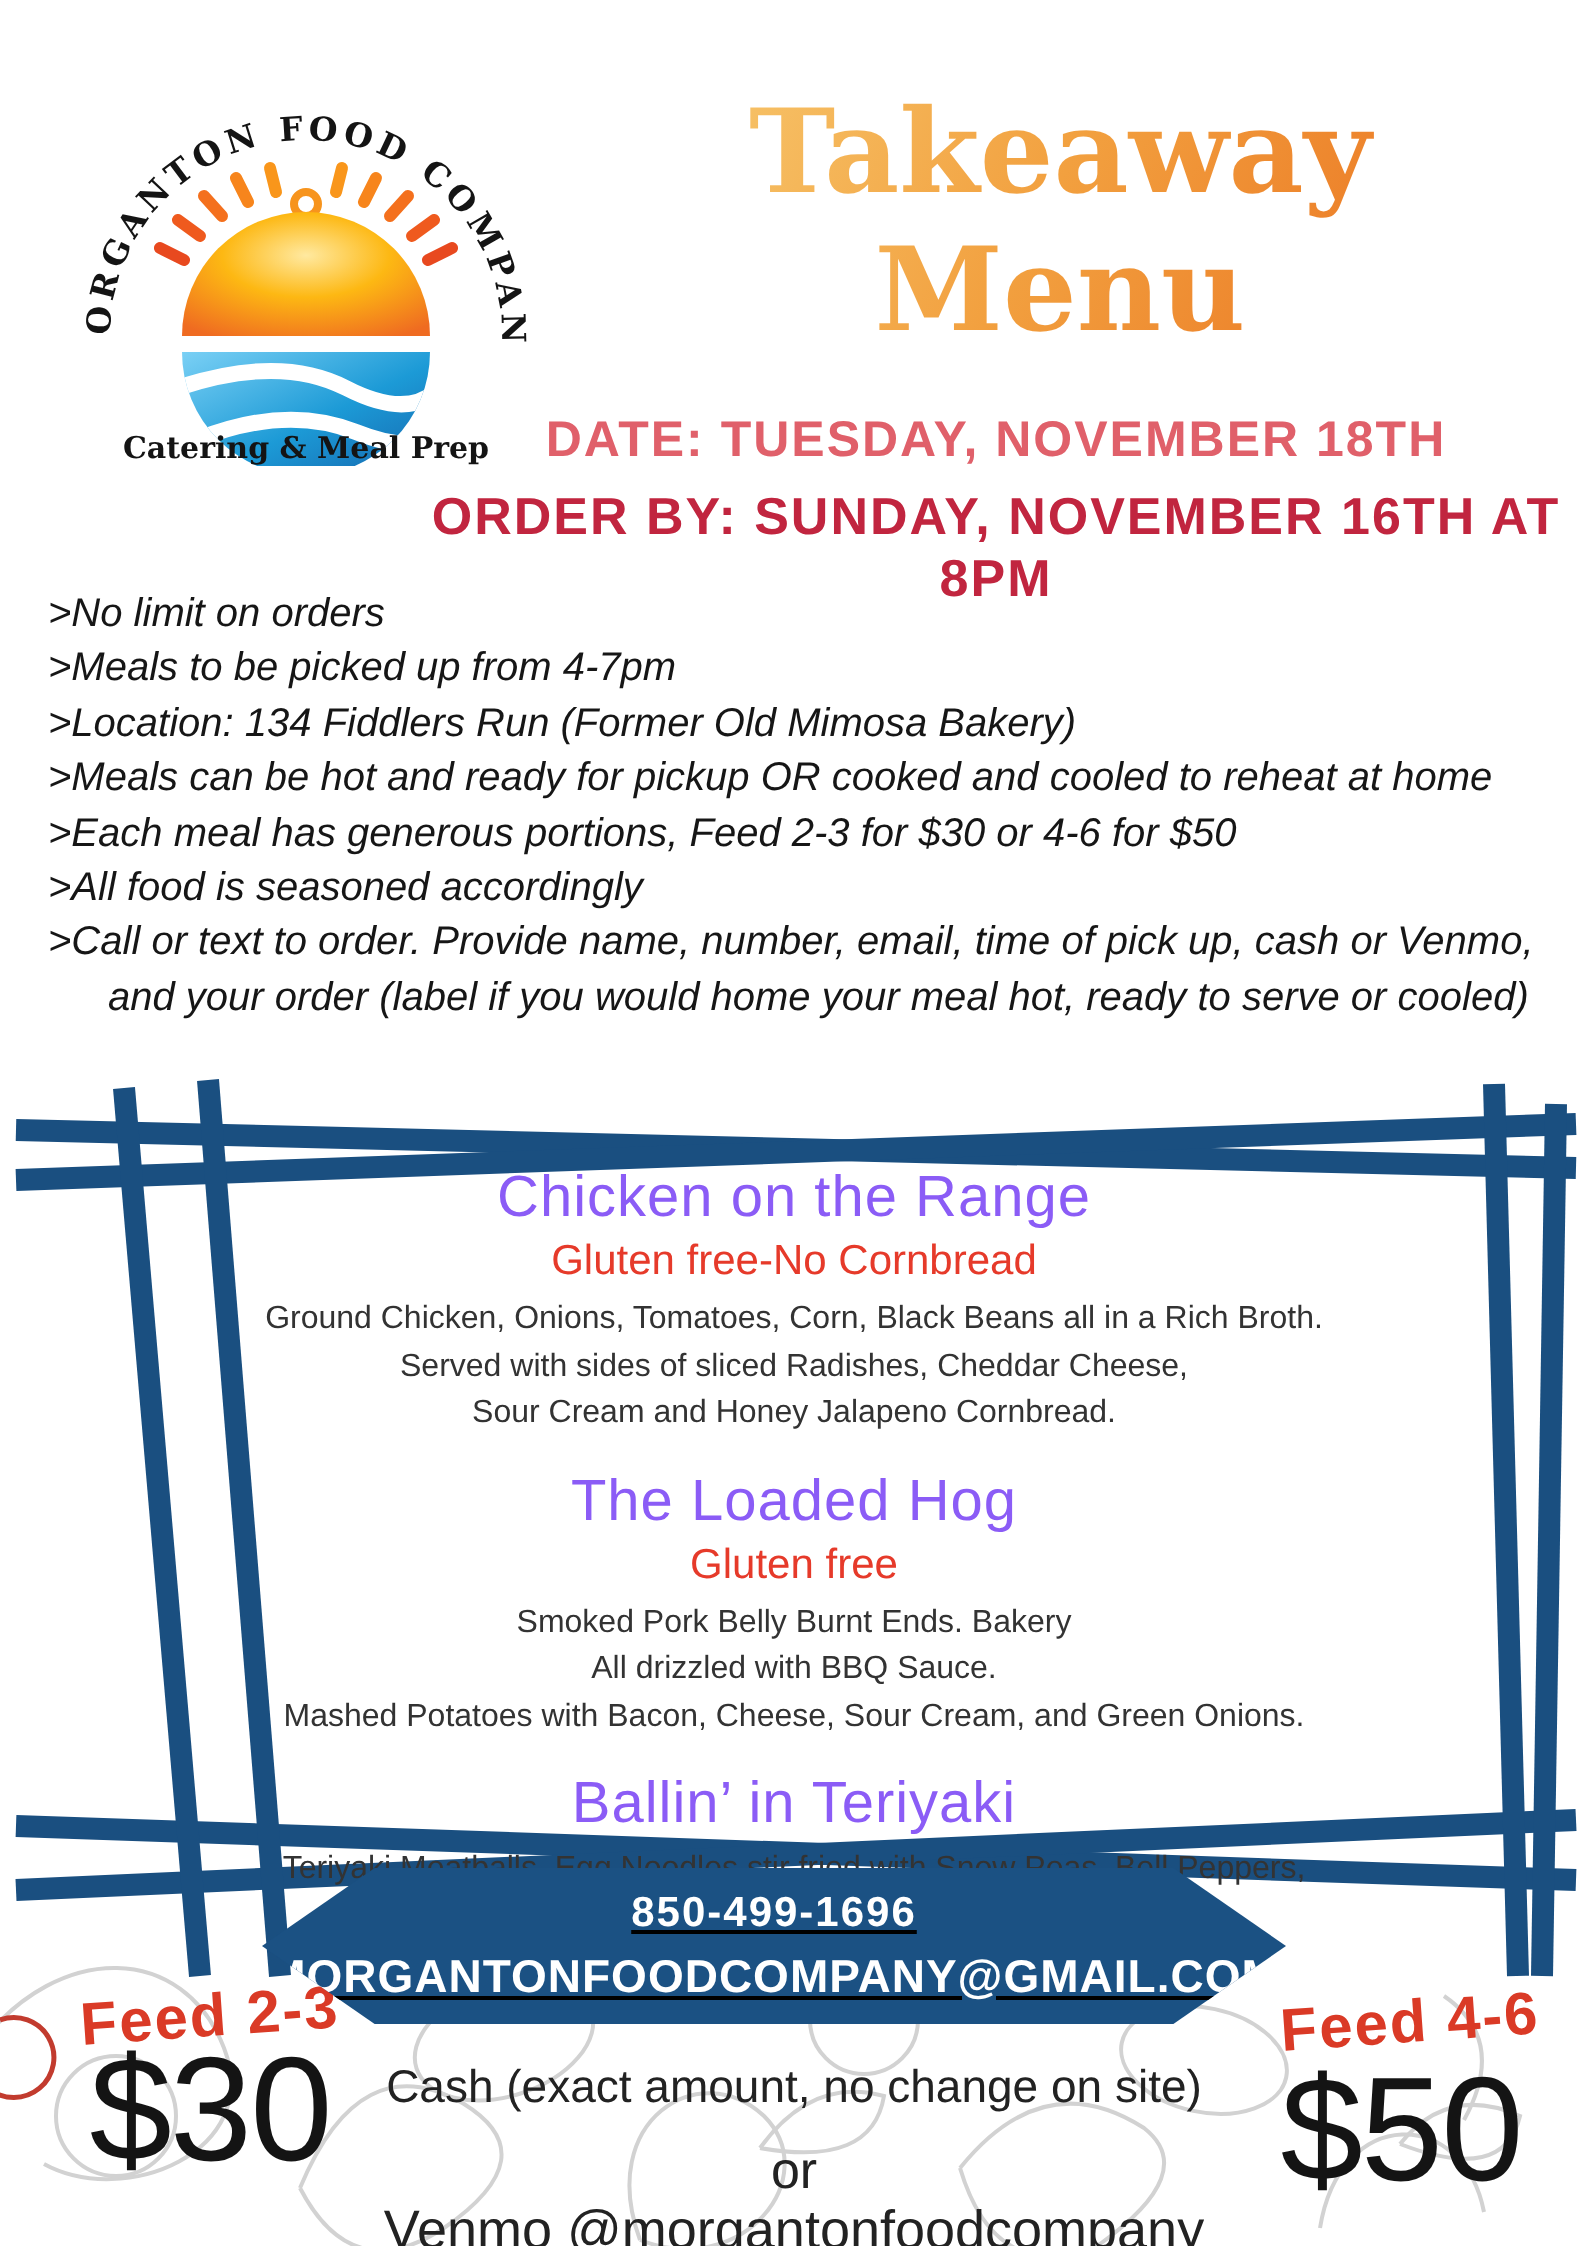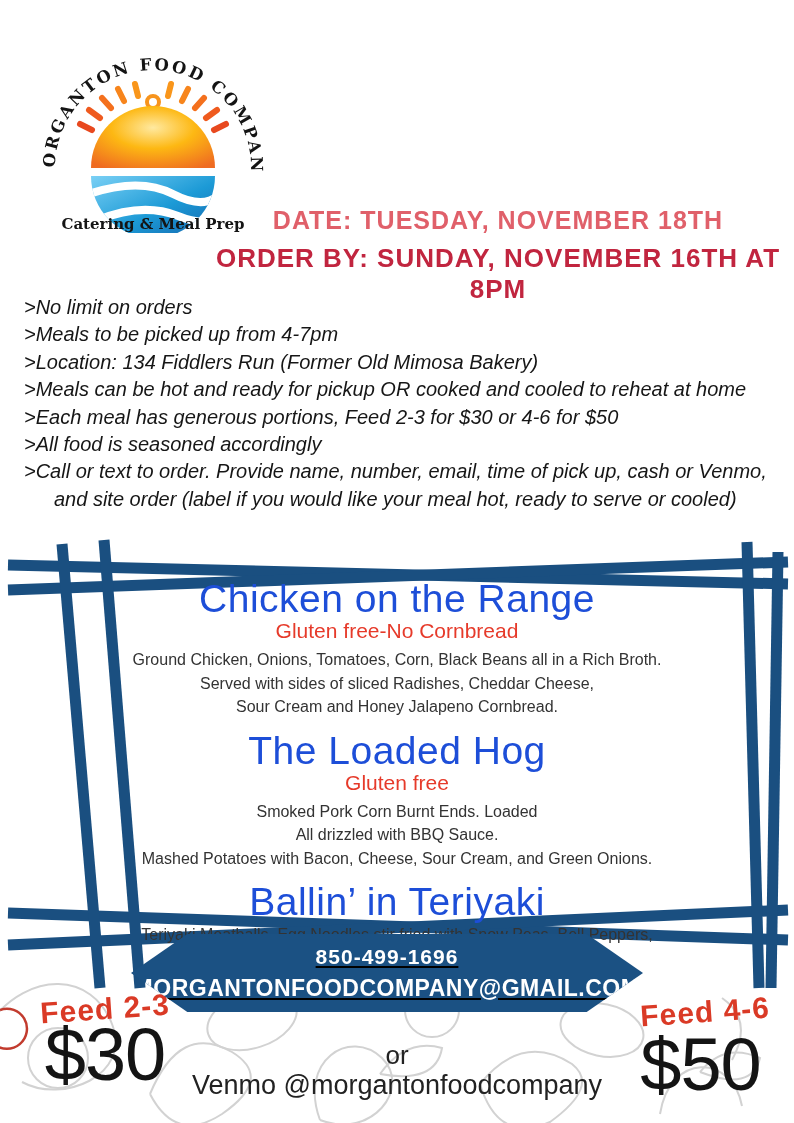--- a/index.html
+++ b/index.html
@@ -22,21 +22,21 @@
 
   
   #info{position:absolute;left:24px;top:294px;width:760px;font-style:italic;
         font-size:20px;line-height:27.4px;color:#161616;}
   #info .cont{padding-left:30px;}
 
   
   #frame-svg{position:absolute;left:0;top:518px;width:794px;height:486px;}
   #menu{position:absolute;left:60px;top:582px;width:674px;text-align:center;z-index:2;}
   .menu-item{margin-bottom:15px;}
-  .menu-name{font-size:39px;line-height:34px;color:#1d4ed8;letter-spacing:0.5px;}
+  .menu-name{font-size:29px;line-height:34px;color:#8b5cf6;letter-spacing:0.5px;}
   .menu-note{font-size:21px;line-height:26px;color:#e63a2a;margin-top:2px;}
   .menu-desc{font-size:16px;line-height:23.5px;color:#333;margin-top:4px;}
 
   
   #banner{position:absolute;left:131px;top:934px;width:512px;height:78px;background:#1b5183;
     clip-path:polygon(0% 50%,11% 0%,89% 0%,100% 50%,89% 100%,11% 100%);
     display:flex;flex-direction:column;align-items:center;justify-content:center;z-index:4;text-decoration:underline;}
   #banner .phone{color:#fff;font-weight:700;font-size:21px;letter-spacing:1px;}
   #banner .email{color:#fff;font-weight:700;font-size:23px;letter-spacing:0.5px;margin-top:6px;}
 
@@ -105,35 +105,39 @@
       <path d="M 63 158 A 62 62 0 0 0 187 158 Z" fill="url(#waterGrad)"></path>
       <g clip-path="url(#waterClip)" fill="none" stroke="#ffffff" stroke-width="8">
         <path d="M 55 178 Q 110 158 145 176 T 195 172"></path>
         <path d="M 70 202 Q 115 184 150 198 T 195 192"></path>
       </g>
     </g>
 
     <text x="125" y="211" text-anchor="middle" font-size="15" font-weight="700" fill="#141414" font-family="DejaVu Serif, serif">Catering &amp; Meal Prep</text>
   </svg>
 
+  <div id="title-block">
+    <div class="t-line1">Takeaway</div>
+    <div class="t-line2">Menu</div>
+  </div>
 
   <div id="dates">
     <div id="date-line">DATE: TUESDAY, NOVEMBER 18TH</div>
     <div id="orderby-line">ORDER BY: SUNDAY, NOVEMBER 16TH AT 8PM</div>
   </div>
 
   <div id="info">
     <div>&gt;No limit on orders</div>
     <div>&gt;Meals to be picked up from 4-7pm</div>
     <div>&gt;Location: 134 Fiddlers Run (Former Old Mimosa Bakery)</div>
     <div>&gt;Meals can be hot and ready for pickup OR cooked and cooled to reheat at home</div>
     <div>&gt;Each meal has generous portions, Feed 2-3 for $30 or 4-6 for $50</div>
     <div>&gt;All food is seasoned accordingly</div>
     <div>&gt;Call or text to order. Provide name, number, email, time of pick up, cash or Venmo,</div>
-    <div class="cont">and site order (label if you would like your meal hot, ready to serve or cooled)</div>
+    <div class="cont">and your order (label if you would home your meal hot, ready to serve or cooled)</div>
   </div>
 
   <svg id="frame-svg" viewBox="0 0 794 486">
     <g stroke="#1a4f80" stroke-width="11" stroke-linecap="butt">
 
       <line x1="8" y1="47" x2="788" y2="66"></line>
       <line x1="8" y1="72" x2="788" y2="44"></line>
 
       <line x1="8" y1="395" x2="788" y2="422"></line>
       <line x1="8" y1="427" x2="788" y2="392"></line>
@@ -153,21 +157,21 @@
       <div class="menu-desc">
         <div>Ground Chicken, Onions, Tomatoes, Corn, Black Beans all in a Rich Broth.</div>
         <div>Served with sides of sliced Radishes, Cheddar Cheese,</div>
         <div>Sour Cream and Honey Jalapeno Cornbread.</div>
       </div>
     </div>
     <div class="menu-item">
       <div class="menu-name">The Loaded Hog</div>
       <div class="menu-note">Gluten free</div>
       <div class="menu-desc">
-        <div>Smoked Pork Corn Burnt Ends. Loaded</div>
+        <div>Smoked Pork Belly Burnt Ends. Bakery</div>
         <div>All drizzled with BBQ Sauce.</div>
         <div>Mashed Potatoes with Bacon, Cheese, Sour Cream, and Green Onions.</div>
       </div>
     </div>
     <div class="menu-item">
       <div class="menu-name">Ballin’ in Teriyaki</div>
       <div class="menu-desc">
         <div>Teriyaki Meatballs, Egg Noodles stir fried with Snow Peas, Bell Peppers,</div>
         <div>Onions, and Mushrooms.</div>
       </div>
@@ -199,17 +203,18 @@
     <path d="M -6 82 a 20 20 0 1 0 6 -34" fill="none" stroke="#c23b2e" stroke-width="2.5"></path>
   </svg>
 
   <div id="feed-left" class="feed-label">Feed 2-3</div>
   <div id="price-left" class="price">$30</div>
 
   <div id="feed-right" class="feed-label">Feed 4-6</div>
   <div id="price-right" class="price">$50</div>
 
   <div id="payment">
+    <div class="pay1">Cash (exact amount, no change on site)</div>
     <div class="pay2">or</div>
     <div class="pay3">Venmo @morgantonfoodcompany</div>
   </div>
 
 </div>
 
 </body></html>

